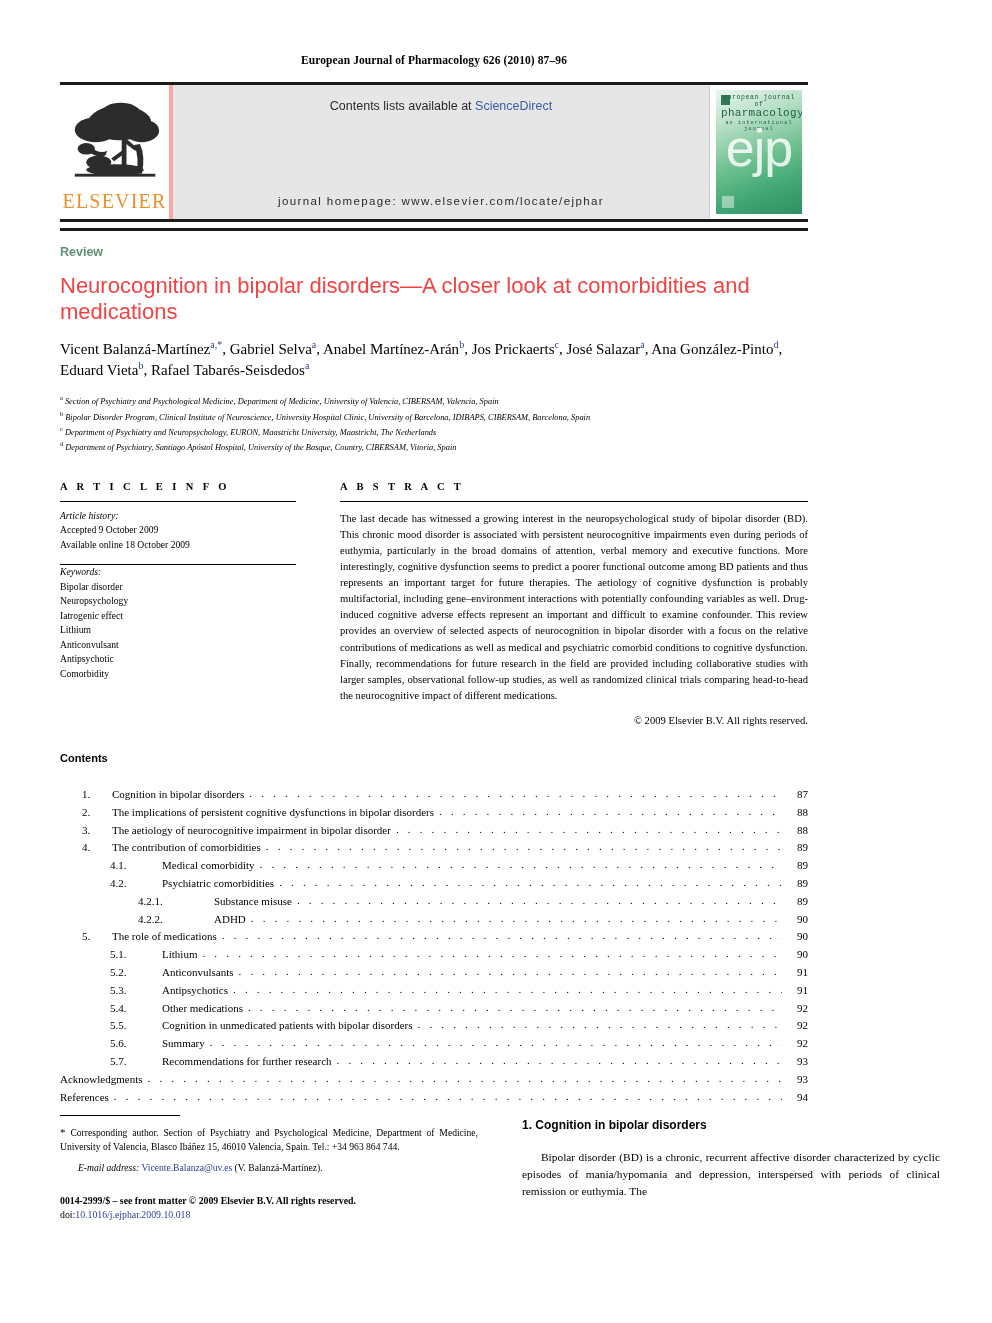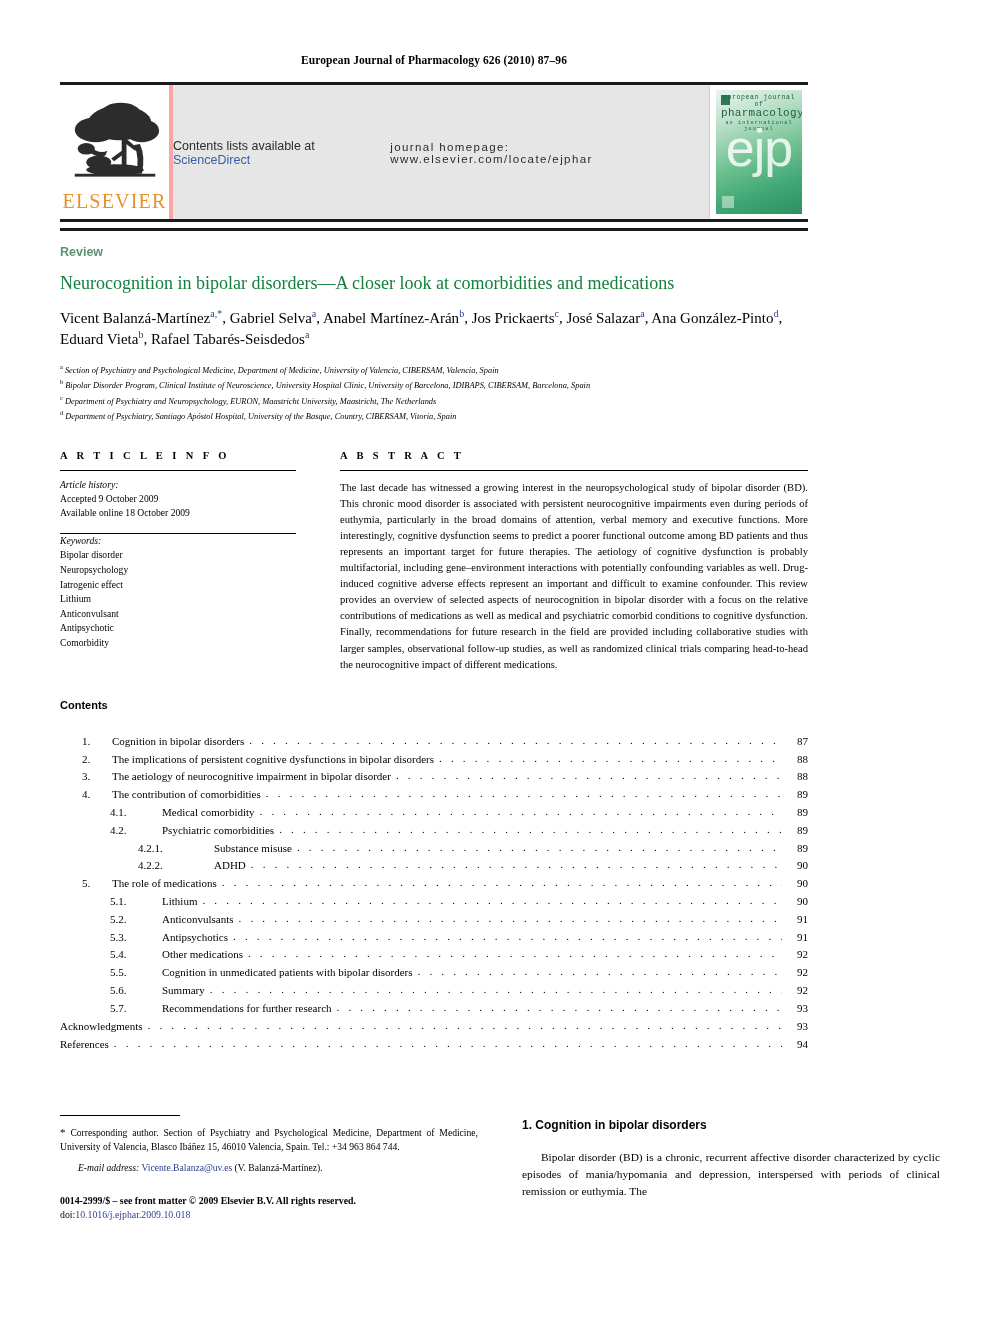--- a/index.html
+++ b/index.html
@@ -64,21 +64,21 @@
     font-size: 20px;
     letter-spacing: 1.2px;
     color: #E8912A;
     line-height: 1;
     padding-bottom: 4px;
   }
   .masthead-center {
     flex: 1 1 auto;
     background: #e6e6e6;
     display: flex;
-    flex-direction: row;
+    flex-direction: column;
     align-items: center;
     justify-content: space-between;
     padding: 14px 0 12px 0;
     box-sizing: border-box;
   }
   .contents-line {
     font-family: "Liberation Sans", sans-serif;
     font-size: 12.5px;
     color: #2b2b2b;
   }
@@ -150,25 +150,25 @@
 
   
   .review-label {
     font-family: "Liberation Sans", sans-serif;
     font-size: 12.5px;
     font-weight: bold;
     color: #5e9276;
     margin-top: 14px;
   }
   .article-title {
-    font-family: Liberation Serif, serif;
-    font-size: 18px;
+    font-family: Liberation Sans, sans-serif;
+    font-size: 22px;
     line-height: 1.2;
     margin-top: 14px;
-    color: #15803d;
+    color: #ef4444;
   }
   .authors {
     font-family: "Liberation Serif", serif;
     font-size: 15px;
     line-height: 1.38;
     margin-top: 12px;
   }
   .authors sup, .aff-mark {
     color: #2b3f8c;
     font-size: 10px;
@@ -400,20 +400,21 @@
             <div>Antipsychotic</div>
             <div>Comorbidity</div>
           </div>
       </div>
     </div>
 
     <div class="col-abstract">
       <div class="sec-head">A B S T R A C T</div>
       <div class="thin-rule"></div>
       <div class="abstract-body">The last decade has witnessed a growing interest in the neuropsychological study of bipolar disorder (BD). This chronic mood disorder is associated with persistent neurocognitive impairments even during periods of euthymia, particularly in the broad domains of attention, verbal memory and executive functions. More interestingly, cognitive dysfunction seems to predict a poorer functional outcome among BD patients and thus represents an important target for future therapies. The aetiology of cognitive dysfunction is probably multifactorial, including gene–environment interactions with potentially confounding variables as well. Drug-induced cognitive adverse effects represent an important and difficult to examine confounder. This review provides an overview of selected aspects of neurocognition in bipolar disorder with a focus on the relative contributions of medications as well as medical and psychiatric comorbid conditions to cognitive dysfunction. Finally, recommendations for future research in the field are provided including collaborative studies with larger samples, observational follow-up studies, as well as randomized clinical trials comparing head-to-head the neurocognitive impact of different medications.</div>
+      <div class="copyright-line">© 2009 Elsevier B.V. All rights reserved.</div>
     </div>
 
   </div>
 
   <div class="contents-title">Contents</div>
   <div class="toc" id="toc">
       <div class="toc-row lvl1">
         <span class="toc-num">1.</span>
         <span class="toc-label">Cognition in bipolar disorders</span>
         <span class="toc-dots">. . . . . . . . . . . . . . . . . . . . . . . . . . . . . . . . . . . . . . . . . . . . . . . . . . . . . . . . . . . . . . . . . . . . . . . . . . . . . . . . . . . . . . . . . . . . . . . . . . . . . . . . . . . . . . . . . . . . . . . . . . . . . . . . . . </span>

